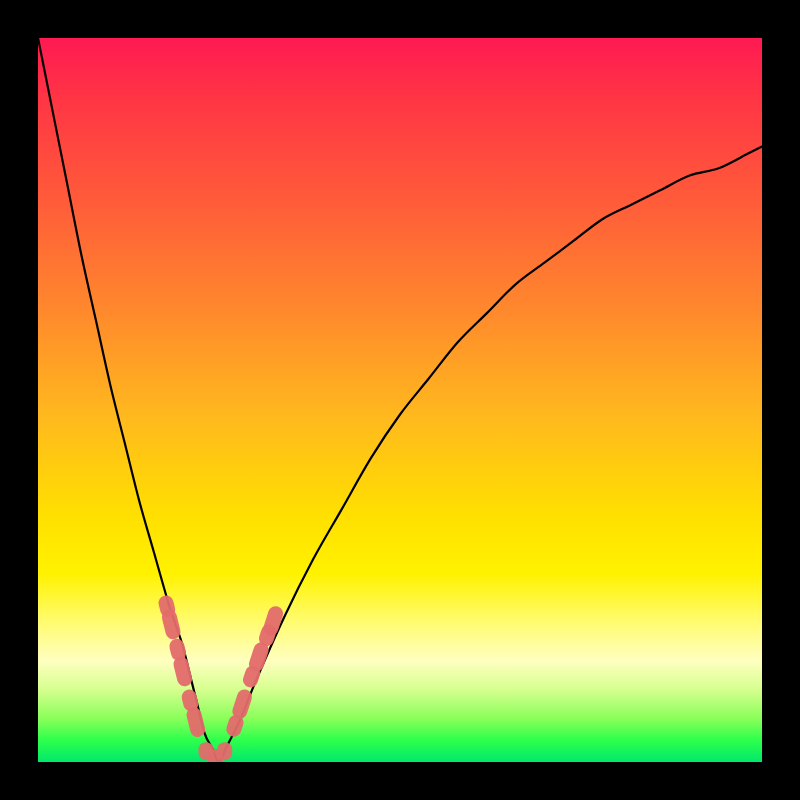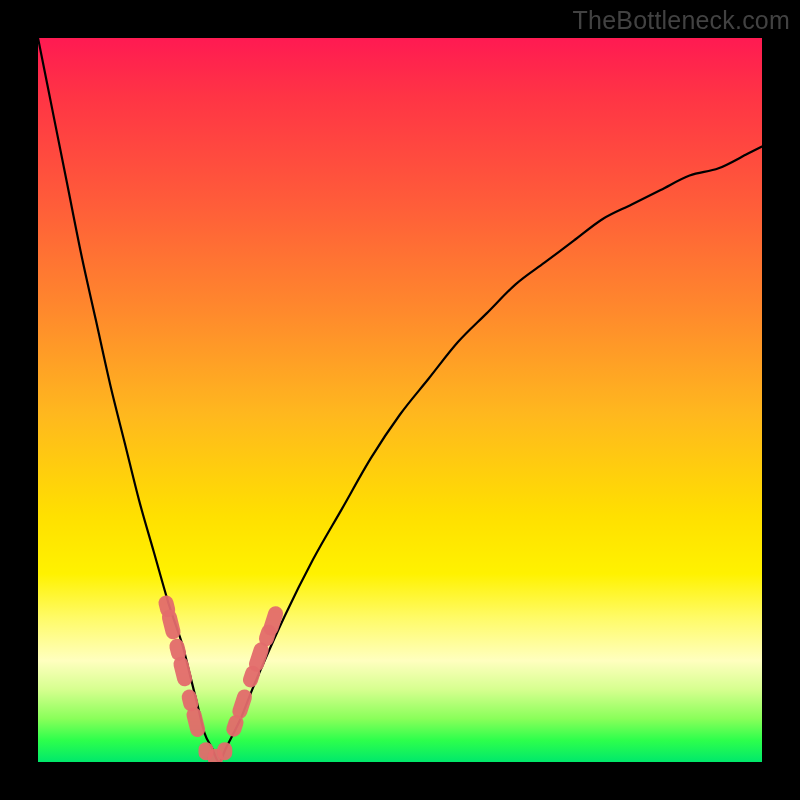--- a/index.html
+++ b/index.html
@@ -79,14 +79,13 @@
           <rect x="-7.5" y="-9" width="15" height="18" rx="7.5" ry="7.5" fill="#e36b6b" opacity="0.95" transform="translate(186.792,713.14) rotate(0)"></rect>
           <rect x="-7.5" y="-11" width="15" height="22" rx="7.5" ry="7.5" fill="#e36b6b" opacity="0.95" transform="translate(196.92800000000003,687.8) rotate(18)"></rect>
           <rect x="-7.5" y="-15" width="15" height="30" rx="7.5" ry="7.5" fill="#e36b6b" opacity="0.95" transform="translate(204.16799999999998,666.08) rotate(18)"></rect>
           <rect x="-7.5" y="-11" width="15" height="22" rx="7.5" ry="7.5" fill="#e36b6b" opacity="0.95" transform="translate(213.57999999999998,638.568) rotate(18)"></rect>
           <rect x="-7.5" y="-15" width="15" height="30" rx="7.5" ry="7.5" fill="#e36b6b" opacity="0.95" transform="translate(220.82,619.02) rotate(18)"></rect>
           <rect x="-7.5" y="-11" width="15" height="22" rx="7.5" ry="7.5" fill="#e36b6b" opacity="0.95" transform="translate(229.508,597.3) rotate(18)"></rect>
           <rect x="-7.5" y="-15" width="15" height="30" rx="7.5" ry="7.5" fill="#e36b6b" opacity="0.95" transform="translate(235.3,582.8199999999999) rotate(18)"></rect>
         </g>
     </svg>
   </div>
-  <div class="watermark">TheBottleneck.com</div>
 </div>
 
 </body></html>

